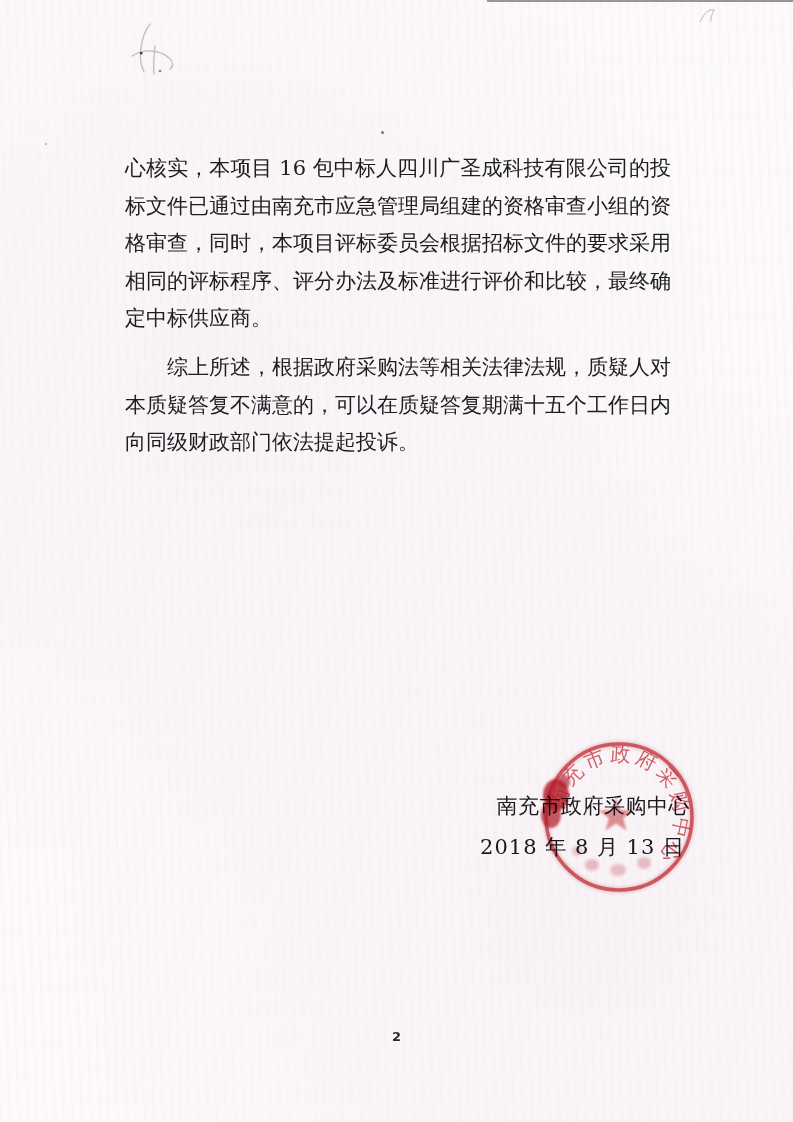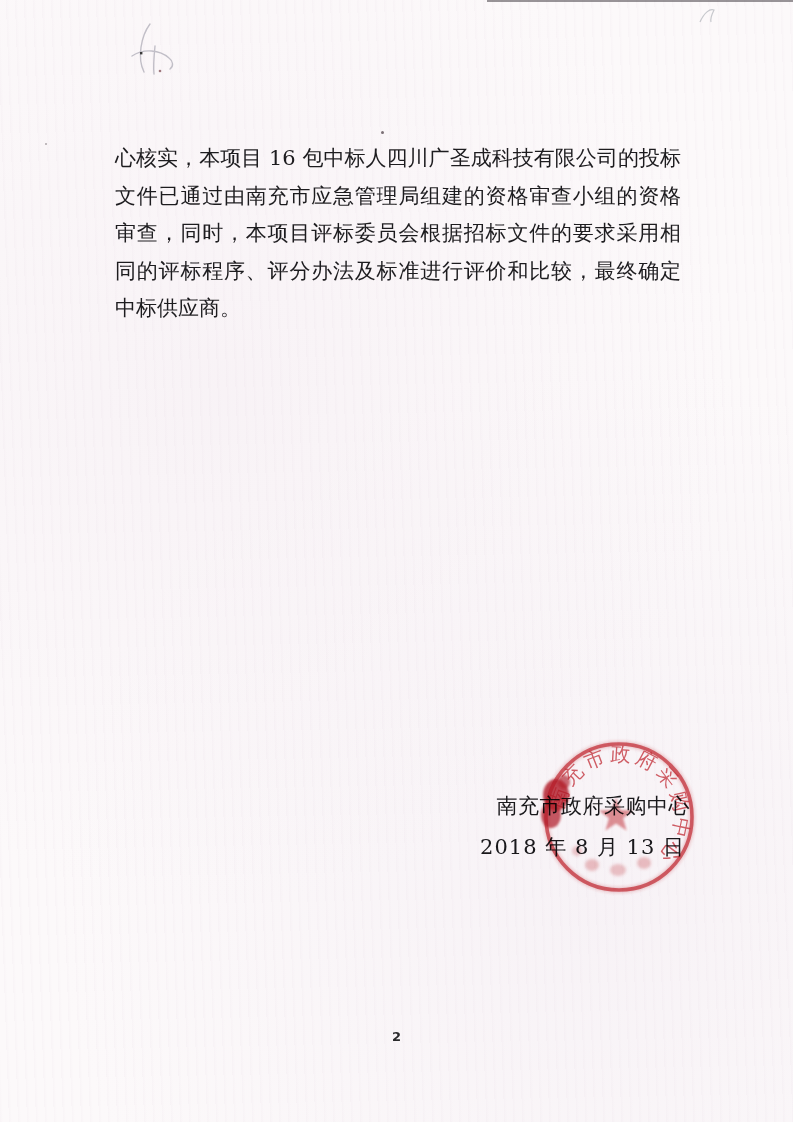--- a/index.html
+++ b/index.html
@@ -28,21 +28,21 @@
   .scribble{position:absolute;left:108px;top:16px;width:80px;height:70px;}
   
   .corner-mark{position:absolute;left:696px;top:6px;width:24px;height:24px;}
 
   
   .body-text{
     position:absolute;left:114px;top:139px;width:568px;
     font-size:21px;line-height:37.6px;color:#1d1c1f;
     text-align:justify;
   }
-  .body-text p{margin:1px;}
+  .body-text p{margin:11px;}
   .body-text p + p{margin-top:3px;}
   .body-text p.indent{text-indent:2em;}
 
   
   .signature{
     position:absolute;top:786px;right:103px;
     text-align:right;font-size:21px;line-height:41px;color:#19181b;
     letter-spacing:0.5px;
   }
   .signature .sig-date{padding-right:5px;letter-spacing:1px;}
@@ -79,20 +79,21 @@
     <rect x="32" y="36" width="2.4" height="2.4" fill="#3a3a3a"></rect>
     <circle cx="52" cy="55" r="1.3" fill="#8a5a60" opacity="0.8"></circle>
   </svg>
 
   <svg class="corner-mark" viewBox="0 0 24 24">
     <path d="M 4,16 C 8,7 14,2 18,4 C 16,8 14,12 15,16" fill="none" stroke="#9aa0a8" stroke-width="1.2" opacity="0.55"></path>
   </svg>
 
   <div class="body-text">
     <p>心核实，本项目 16 包中标人四川广圣成科技有限公司的投标文件已通过由南充市应急管理局组建的资格审查小组的资格审查，同时，本项目评标委员会根据招标文件的要求采用相同的评标程序、评分办法及标准进行评价和比较，最终确定中标供应商。</p>
+    <p class="indent">综上所述，根据政府采购法等相关法律法规，质疑人对本质疑答复不满意的，可以在质疑答复期满十五个工作日内向同级财政部门依法提起投诉。</p>
   </div>
 
   <div class="signature">
     <div>南充市政府采购中心</div>
     <div class="sig-date">2018 年 8 月 13 日</div>
   </div>
 
   <svg class="seal" viewBox="0 0 178 178">
     <defs>
       <filter id="blobBlur" x="-40%" y="-40%" width="180%" height="180%">

